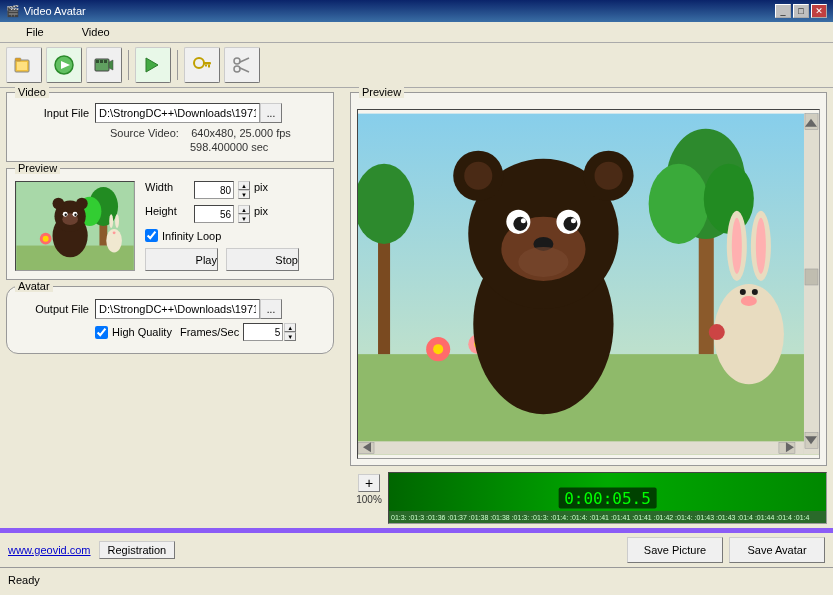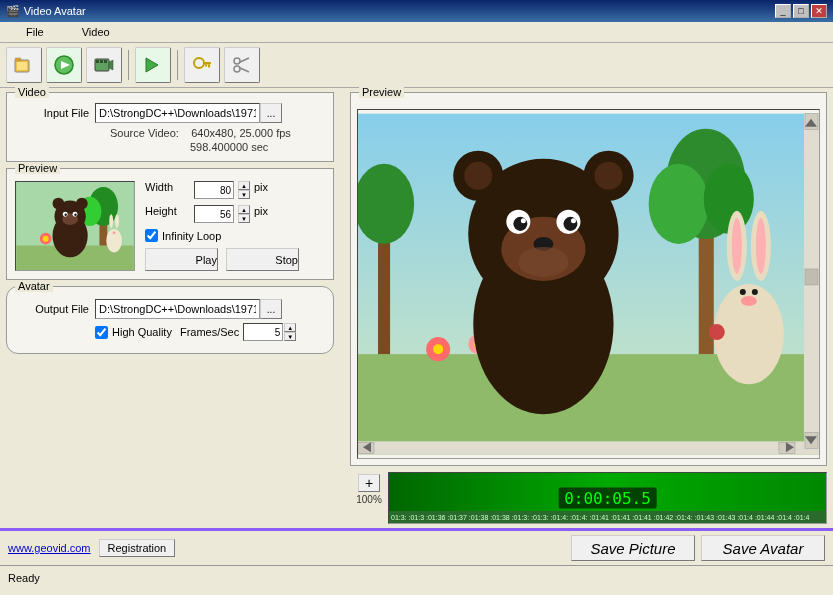--- a/index.html
+++ b/index.html
@@ -328,27 +328,26 @@
       cursor: pointer;
     }
     .reg-btn {
       border: 1px outset #ccc;
       background: #f0f0f0;
       padding: 2px 8px;
       cursor: pointer;
       font-size: 11px;
     }
     .save-btn {
-      width: 124px;
+      width: 96px;
       height: 26px;
       border: 1px outset #ccc;
       background: #f0f0f0;
       cursor: pointer;
-      font-size: 15px;
-      font-style: italic;
+      font-size: 11px;
     }
 
     
     .small-cartoon {
       width: 100%;
       height: 100%;
     }
 
     .timeline-gradient {
       background: linear-gradient(to right, #006600, #00aa00, #008800);
@@ -637,21 +636,21 @@
         </div>
         <div class="timeline-ruler">
           <span style="font-size:7px; color:#ccffcc;">01:3: :01:3 :01:36 :01:37 :01:38 :01:38 :01:3: :01:3: :01:4: :01:4: :01:41 :01:41 :01:41 :01:42 :01:4: :01:43 :01:43 :01:4 :01:44 :01:4 :01:4</span>
         </div>
       </div>
     </div>
 
   </div>
 </div>
 
-<div style="display:flex; align-items:center; justify-content:space-between; padding:4px 8px; background:#ece9d8; border-top:3px solid #8b5cf6;">
+<div style="display:flex; align-items:center; justify-content:space-between; padding:4px 8px; background:#ece9d8; border-top:5px solid #8b5cf6;">
   <div style="display:flex; align-items:center; gap:8px;">
     <span class="link-text">www.geovid.com</span>
     <button class="reg-btn">Registration</button>
   </div>
   <div style="display:flex; gap:6px;">
     <button class="save-btn">Save Picture</button>
     <button class="save-btn">Save Avatar</button>
   </div>
 </div>
 

